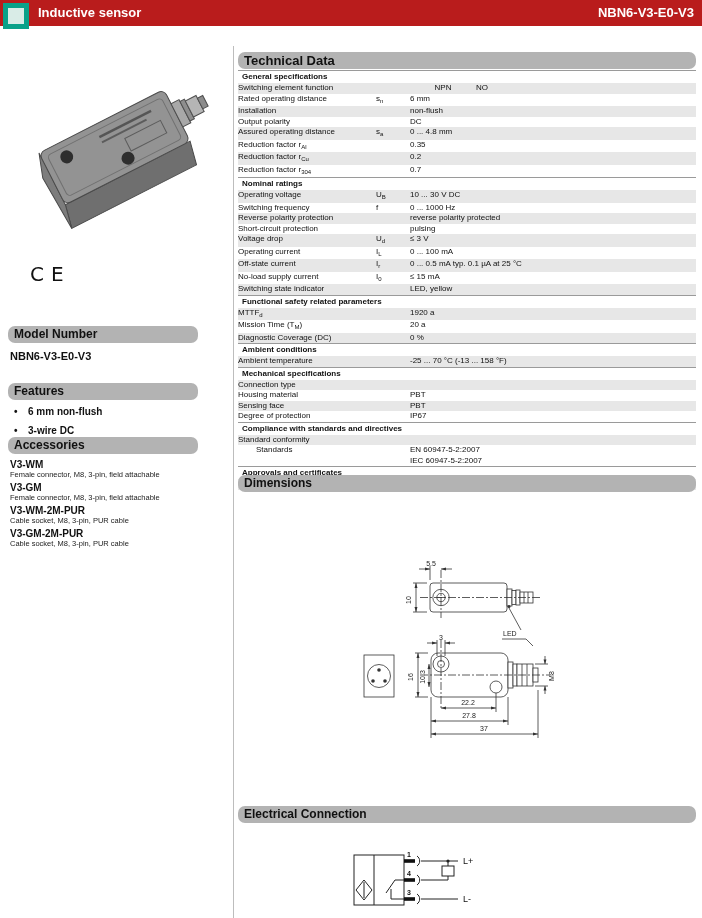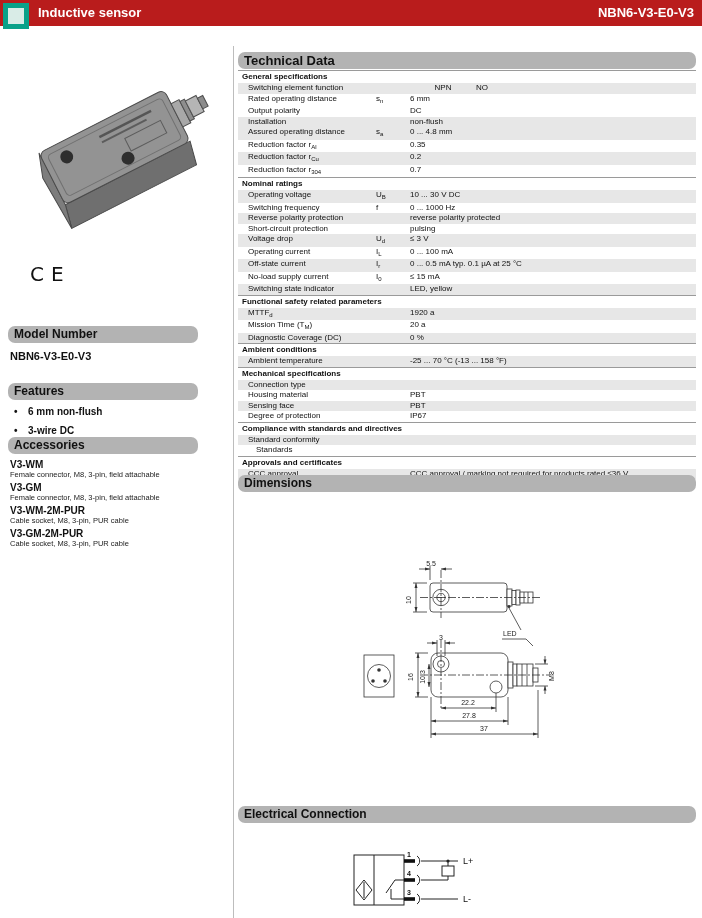--- a/index.html
+++ b/index.html
@@ -33,21 +33,21 @@
   .acc-desc{font-size:7.5px;color:#222;line-height:10px;margin-bottom:2px;}
   .ce-mark{position:absolute;left:30px;top:262px;font-size:20px;letter-spacing:7px;color:#111;
            font-family:"DejaVu Sans",sans-serif;}
 
   
   .spec-table{position:absolute;left:238px;top:70px;width:458px;}
   .spec-heading{font-size:8px;font-weight:bold;color:#111;height:12px;line-height:12px;
                 padding-left:4px;border-top:1px solid #9a9a9a;background:#fff;}
   .spec-row{display:flex;min-height:10.5px;line-height:10.5px;font-size:8px;color:#111;}
   .spec-row.shaded{background:#e7e7e7;}
-  .spec-label{flex:0 0 138px;padding-left:10px;box-sizing:border-box;}
+  .spec-label{flex:0 0 138px;box-sizing:border-box;}
   .spec-label.ind2{padding-left:18px;}
   .spec-sym{flex:0 0 34px;}
   .spec-value{flex:1;}
   .spec-value .v1{display:inline-block;min-width:66px;text-align:center;}
   sub{font-size:6px;vertical-align:-2px;}
 
   
   .drawing{position:absolute;}
   svg text{font-family:"Liberation Sans","DejaVu Sans",sans-serif;}
   .dimtxt{font-size:7px;fill:#222;}
@@ -115,32 +115,32 @@
         <div class="spec-sym"></div>
         <div class="spec-value"><span class="v1">NPN</span><span>NO</span></div>
       </div>
       <div class="spec-row">
         <div class="spec-label">Rated operating distance</div>
         <div class="spec-sym">s<sub>n</sub></div>
         <div class="spec-value">
           <div>6 mm</div>
         </div>
       </div>
+      <div class="spec-row shaded">
+        <div class="spec-label">Installation</div>
+        <div class="spec-sym"></div>
+        <div class="spec-value">
+          <div>non-flush</div>
+        </div>
+      </div>
       <div class="spec-row">
         <div class="spec-label">Output polarity</div>
         <div class="spec-sym"></div>
         <div class="spec-value">
           <div>DC</div>
-        </div>
-      </div>
-      <div class="spec-row shaded">
-        <div class="spec-label">Installation</div>
-        <div class="spec-sym"></div>
-        <div class="spec-value">
-          <div>non-flush</div>
         </div>
       </div>
       <div class="spec-row shaded">
         <div class="spec-label">Assured operating distance</div>
         <div class="spec-sym">s<sub>a</sub></div>
         <div class="spec-value">
           <div>0 ... 4.8 mm</div>
         </div>
       </div>
       <div class="spec-row">
@@ -288,20 +288,24 @@
       <div class="spec-row shaded">
         <div class="spec-label">Standard conformity</div>
         <div class="spec-sym"></div>
         <div class="spec-value">
           <div></div>
         </div>
       </div>
       <div class="spec-row">
         <div class="spec-label ind2">Standards</div>
         <div class="spec-sym"></div>
+        <div class="spec-value">
+          <div>EN 60947-5-2:2007</div>
+          <div>IEC 60947-5-2:2007</div>
+        </div>
       </div>
       <div class="spec-heading">Approvals and certificates</div>
       <div class="spec-row shaded">
         <div class="spec-label">CCC approval</div>
         <div class="spec-sym"></div>
         <div class="spec-value">
           <div>CCC approval / marking not required for products rated ≤36 V</div>
         </div>
       </div>
     </div>

